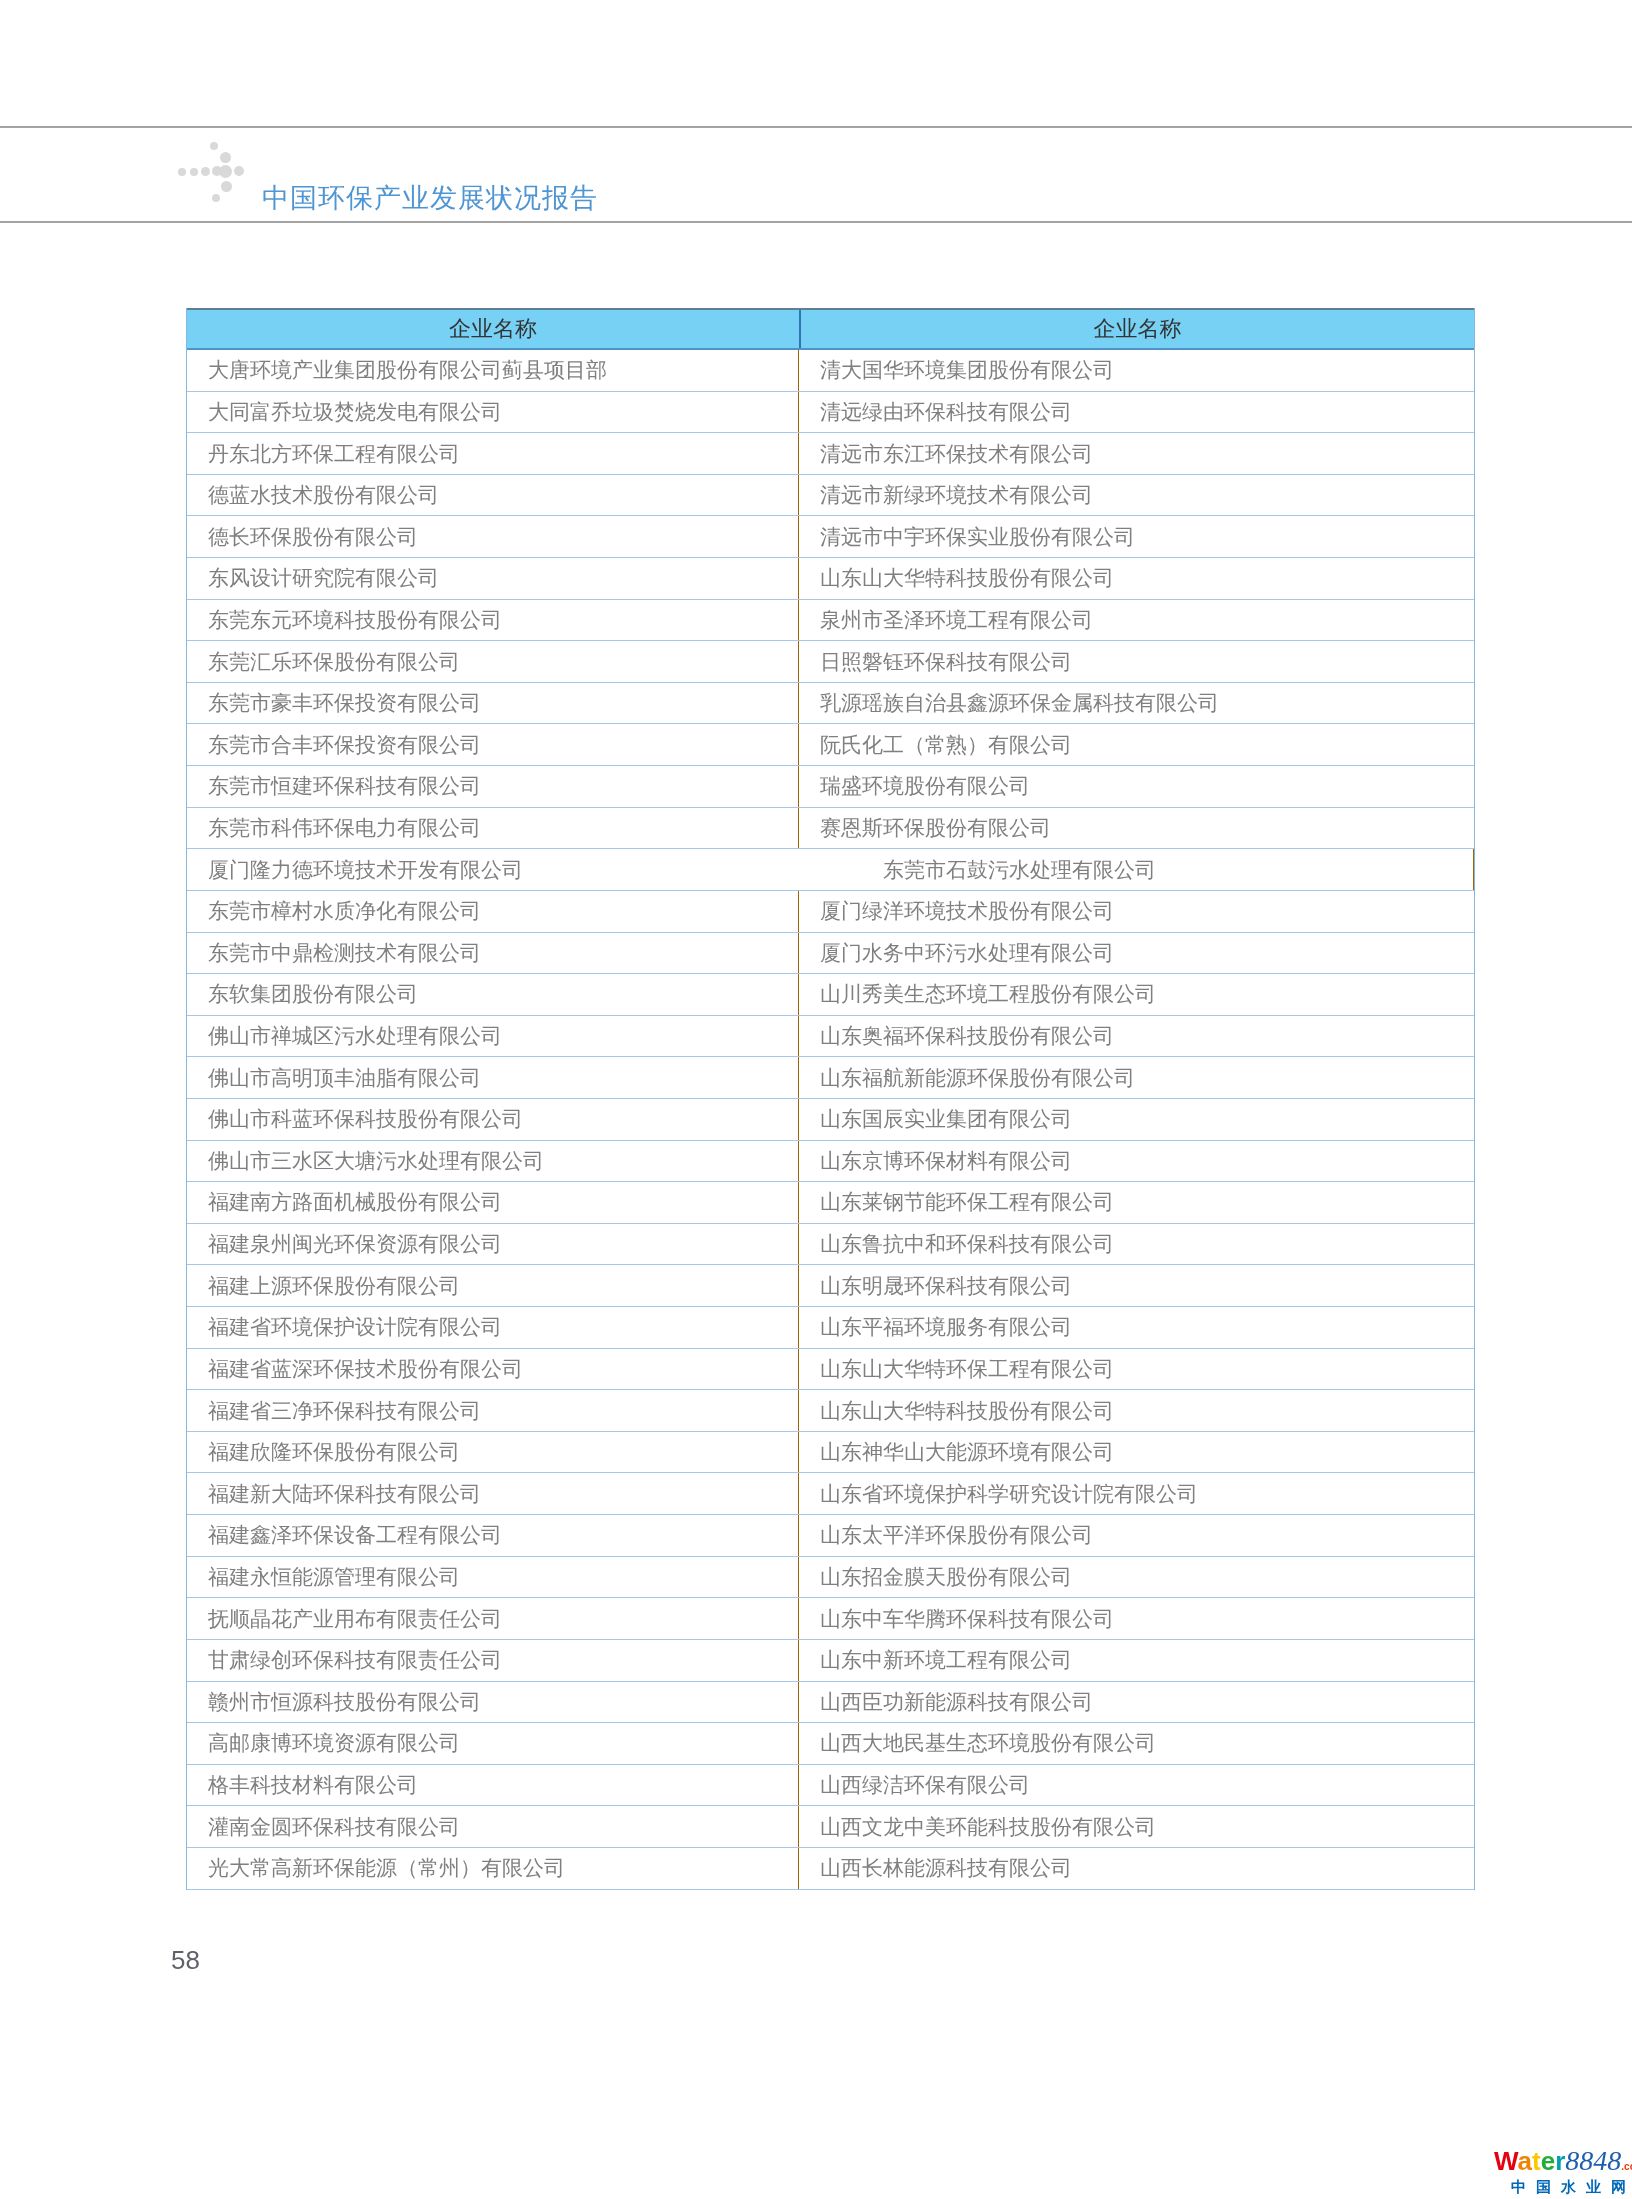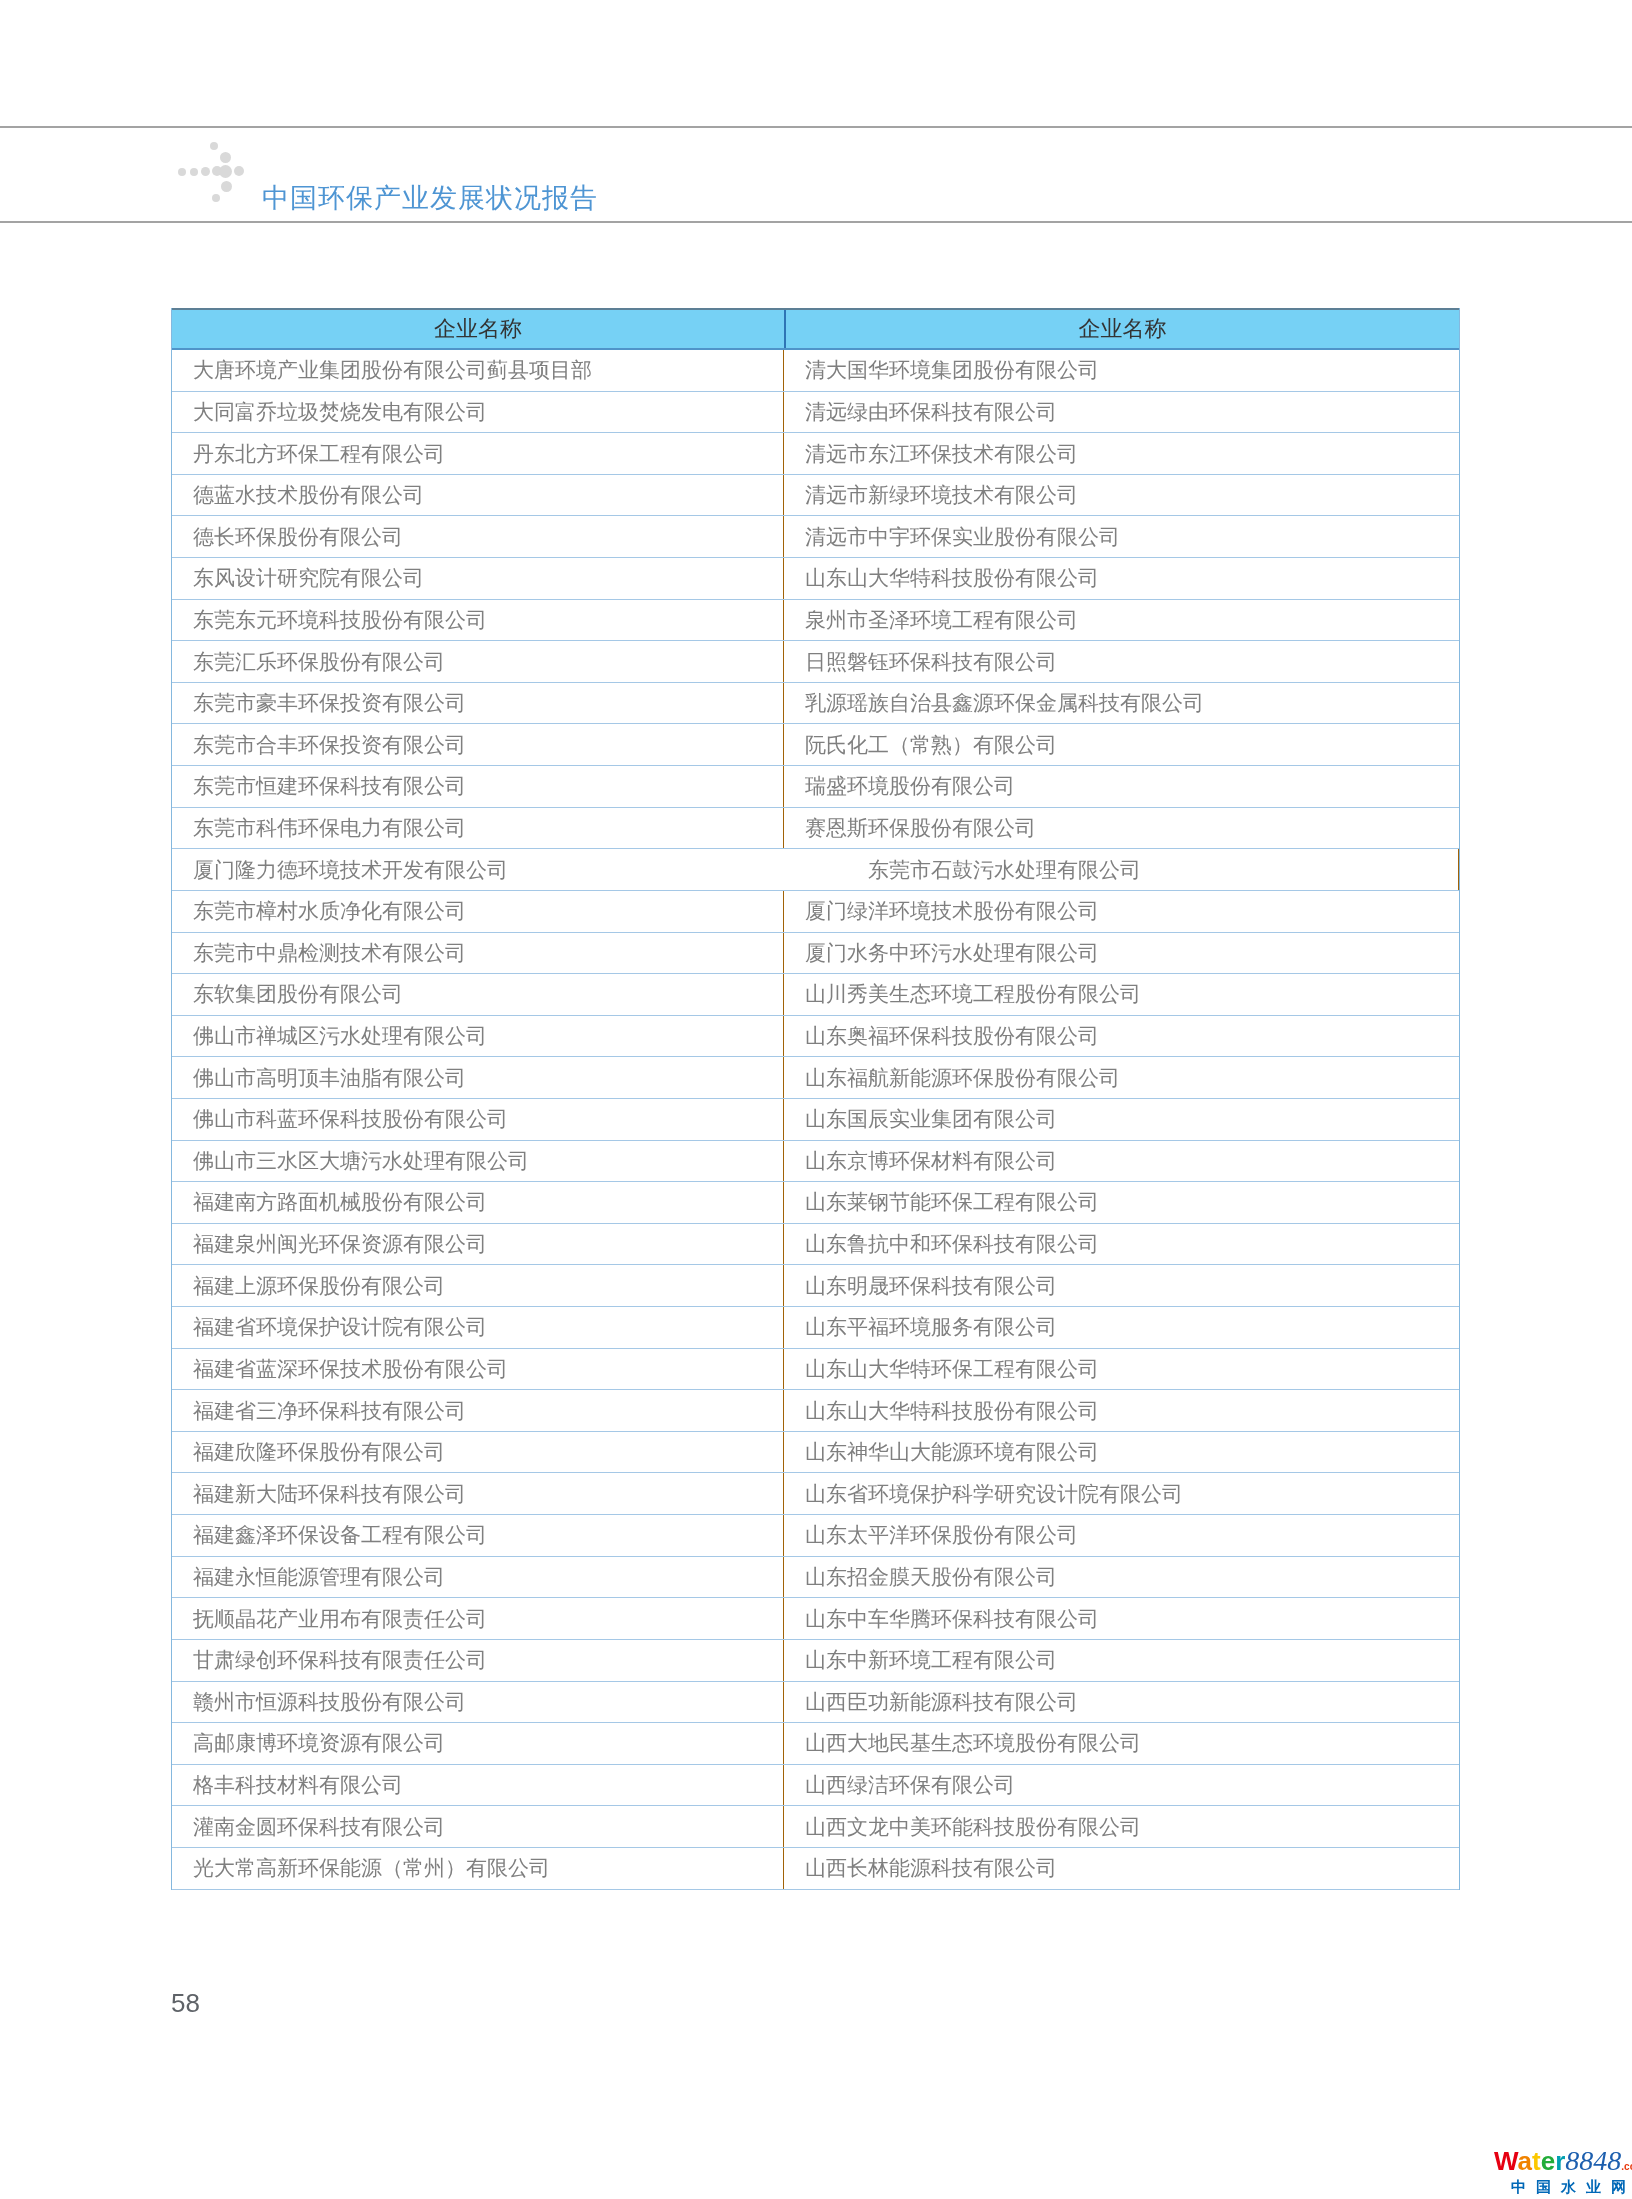--- a/index.html
+++ b/index.html
@@ -41,21 +41,21 @@
 
   .report-title {
     position:absolute; left:262px; top:159px;
     font-size:27px; line-height:34px; letter-spacing:1px;
     color:#4e95d3;
     margin-top:22px;
   }
 
   
   .company-table {
-    position:absolute; left:171px; top:308px; width:1287px;
+    position:absolute; left:186px; top:308px; width:1287px;
     border-left:1px solid #85b8de;
     border-right:1px solid #85b8de;
   }
   .thead {
     display:flex; height:42px;
     background:#76d1f5;
     border-top:2px solid #5d7f95;
     border-bottom:2px solid #4f94c9;
     box-sizing:border-box;
   }
@@ -75,21 +75,21 @@
     display:flex; align-items:center;
     padding-left:21px; box-sizing:border-box;
     font-size:21px; color:#7f7f7f;
     white-space:nowrap; overflow:hidden;
   }
   .tcell-left  { width:612px; border-right:1px solid #a16207; }
   .tcell-right { flex:1; }
 
   
   .page-number {
-    position:absolute; left:171px; top:1988px;
+    position:absolute; left:171px; top:1945px;
     font-size:26px; color:#5f6368;
   }
 
   .watermark {
     position:absolute; right:6px; bottom:5px;
     width:132px; text-align:right; line-height:1;
   }
   .wm-line1 { white-space:nowrap; }
   .wm-word  { font-weight:bold; font-size:26px; letter-spacing:0px; }
   .wl0 { color:#e60012; }

